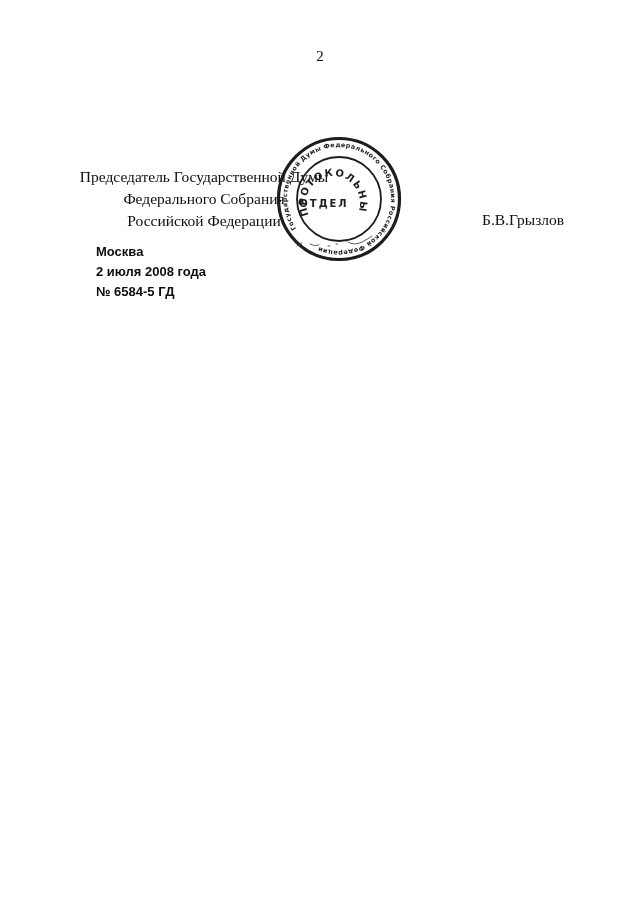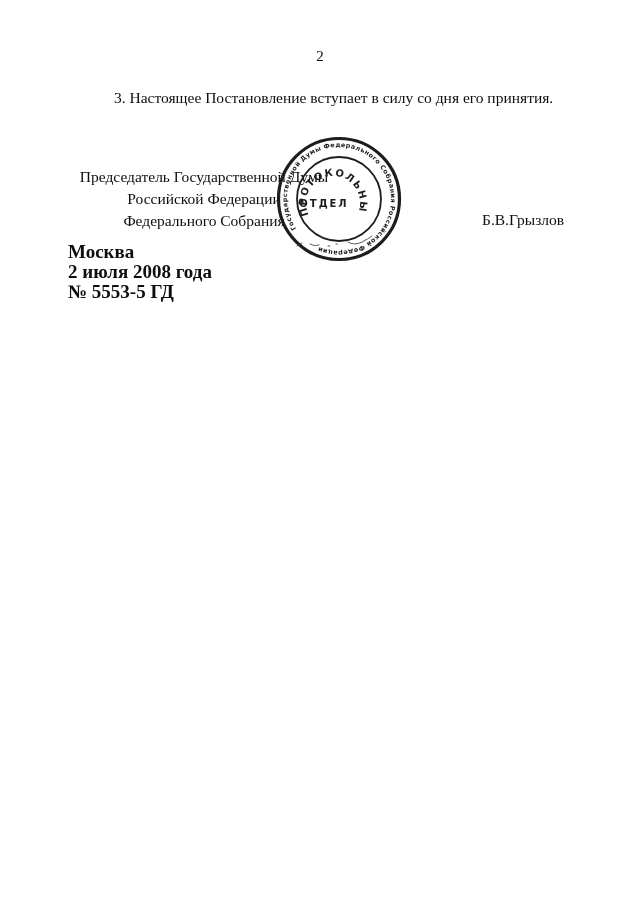--- a/index.html
+++ b/index.html
@@ -52,41 +52,40 @@
     font-family: "DejaVu Sans", sans-serif;
     font-weight: 700;
     fill: #1d1d1d;
   }
   .stamp-ring-text { font-size: 6.4px; letter-spacing: 0.4px; }
   .stamp-arc-text  { font-size: 10px;  letter-spacing: 1.4px; }
   .stamp-center-text { font-size: 10px; letter-spacing: 2px; }
   .stamp-marks { fill: none; stroke: #3f3f3f; stroke-width: 1; stroke-linecap: round; opacity: .85; }
   .footer {
     position: absolute;
-    top: 242px; left: 68px;
-    font-family: Liberation Serif, serif;
+    top: 242px; left: 96px;
+    font-family: Liberation Sans, sans-serif;
     font-weight: bold;
-    font-size: 19px;
+    font-size: 13px;
     line-height: 20px;
     white-space: nowrap;
   }
 </style>
 </head>
 <body>
 
 <div class="page">
 
   <div class="page-number">2</div>
 
-  <div class="paragraph">3. Настоящее Постановление вступает в силу со дня его принятия.</div>
 
   <div class="sig-block">
     <div>Председатель Государственной Думы</div>
+    <div>Федерального Собрания</div>
     <div>Российской Федерации</div>
-    <div>Федерального Собрания</div>
   </div>
 
   <div class="signer">Б.В.Грызлов</div>
 
   <div class="stamp">
     <svg viewBox="0 0 126 126" xmlns="http://www.w3.org/2000/svg">
 
       <circle class="stamp-ring" cx="63" cy="63" r="60.5"></circle>
       <circle class="stamp-inner" cx="63" cy="63" r="42"></circle>
 
@@ -109,16 +108,16 @@
         <path d="M 52,110 l 2,0"></path>
         <path d="M 60,108 l 1.5,0"></path>
         <path d="M 72,106 q 6,4 14,0 q 6,-3 10,-6"></path>
       </g>
     </svg>
   </div>
 
   <div class="footer">
     <div>Москва</div>
     <div>2 июля 2008 года</div>
-    <div>№ 5553-5 ГД</div>
+    <div>№ 6584-5 ГД</div>
   </div>
 
 </div>
 
 </body></html>

